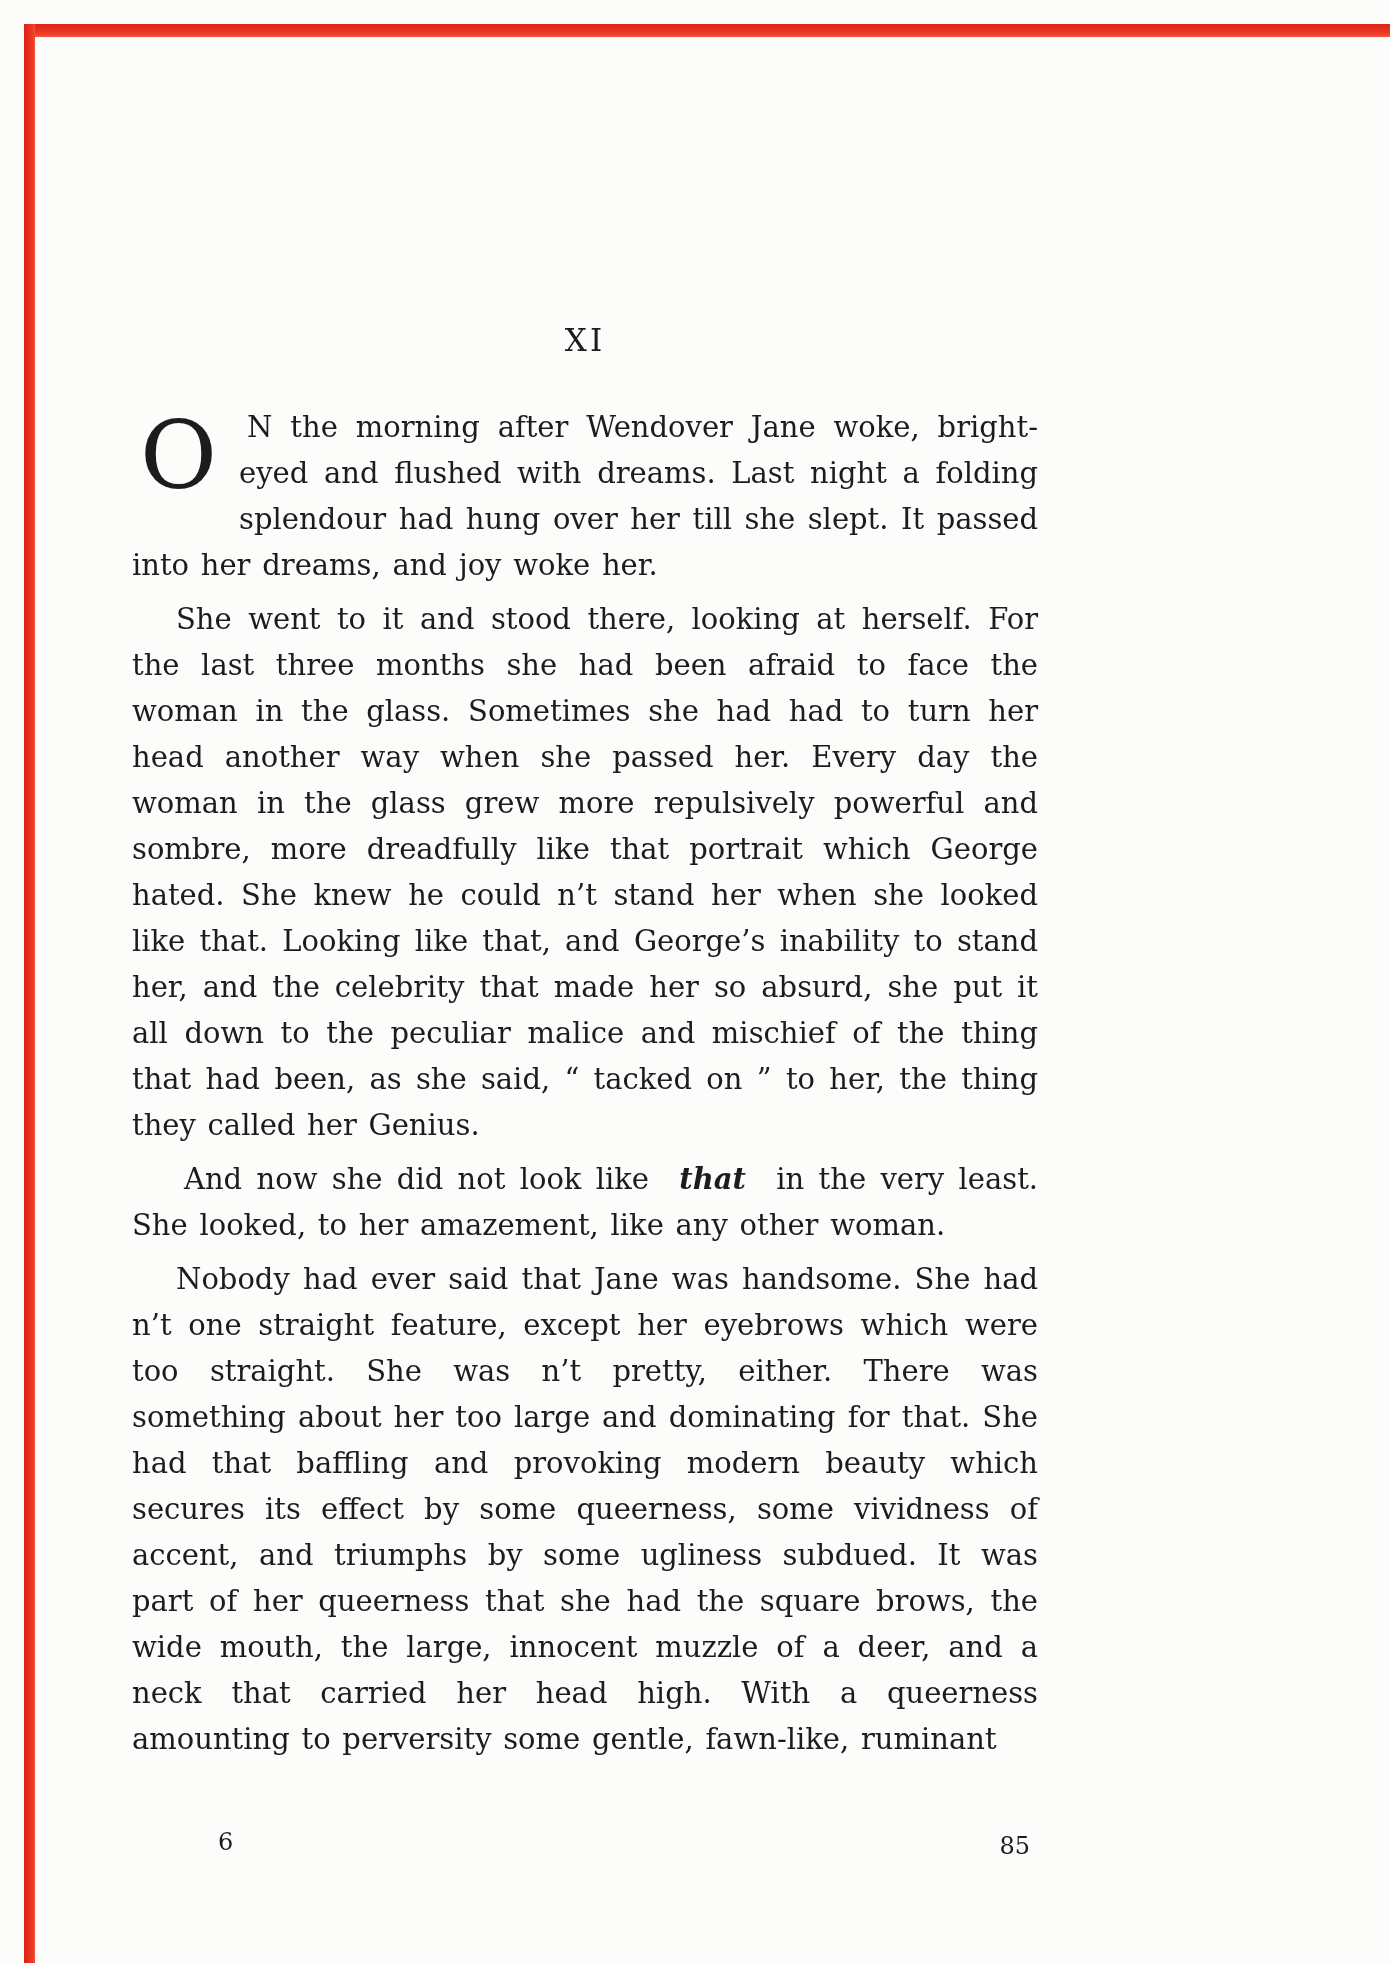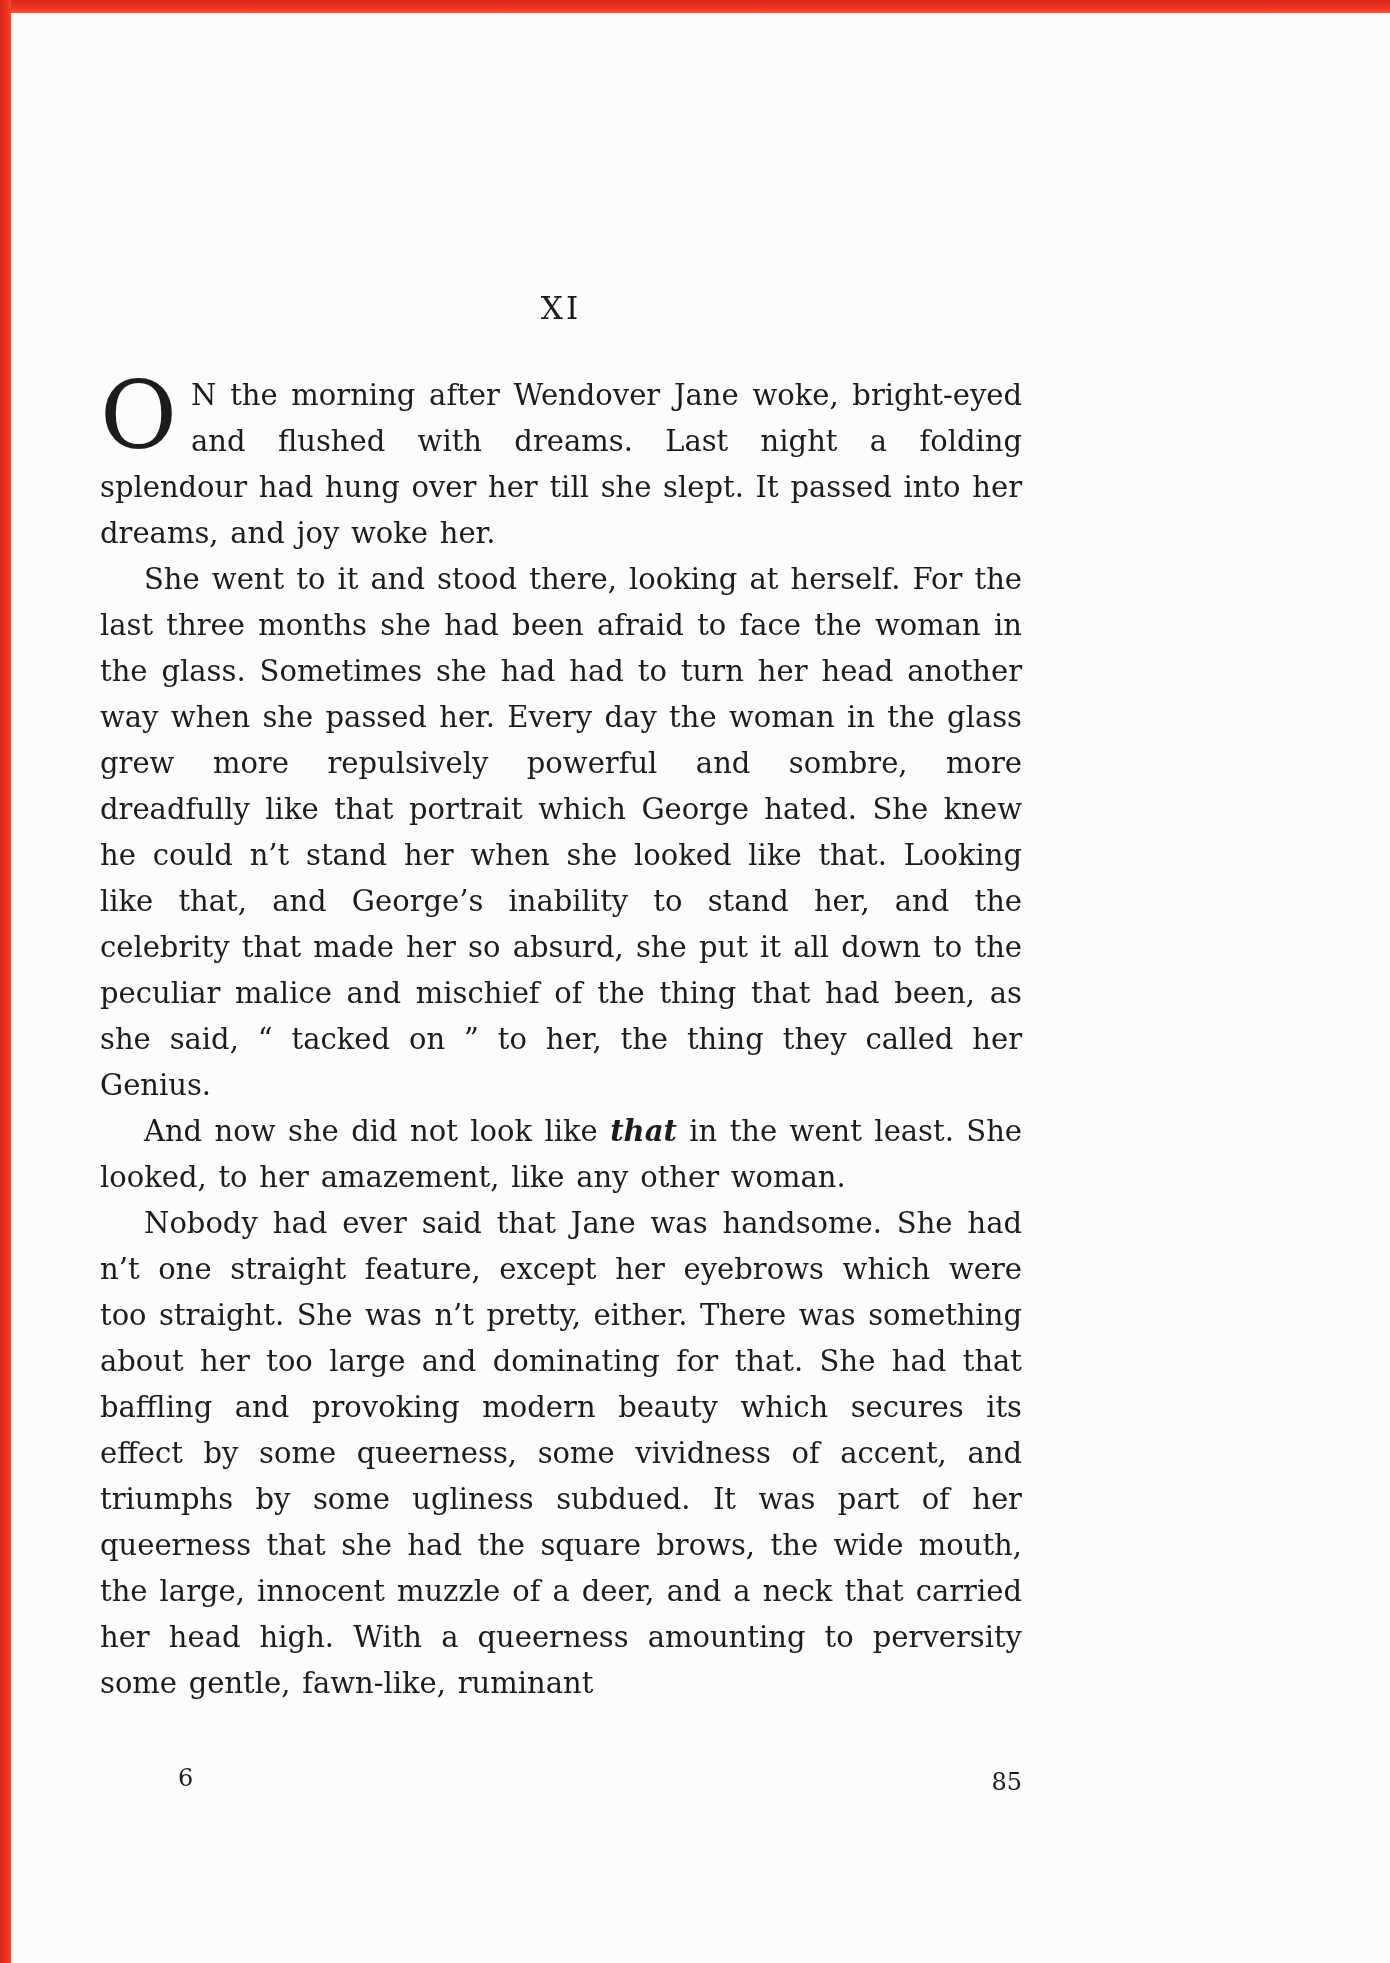--- a/index.html
+++ b/index.html
@@ -1,15 +1,15 @@
 <!DOCTYPE html>
 <html><head>
 <meta charset="utf-8">
 <style>
-  * { margin: 0; padding: 0; box-sizing: border-box; }
+  * { margin: 8px; padding: 0; box-sizing: border-box; }
   html, body { width: 1390px; height: 1963px; }
   body {
     position: relative;
     background: #fcfcfa;
     color: #1c1c1c;
     font-family: "DejaVu Serif", "Liberation Serif", serif;
     overflow: hidden;
   }
   .edge-top {
     position: absolute; top: 0; left: 0;
@@ -67,21 +67,21 @@
 
   <h1 class="chapter">XI</h1>
 
   <p class="body-par">
     <span class="dropcap">O</span><span>N the morning after Wendover Jane woke, bright-eyed and flushed with dreams.  Last night a folding splendour had hung over her till she slept.  It passed into her dreams, and joy woke her.</span>
   </p>
 
 
   <p class="body-par indent">She went to it and stood there, looking at herself.  For the last three months she had been afraid to face the woman in the glass.  Sometimes she had had to turn her head another way when she passed her.  Every day the woman in the glass grew more repulsively powerful and sombre, more dreadfully like that portrait which George hated.  She knew he could n’t stand her when she looked like that.  Looking like that, and George’s inability to stand her, and the celebrity that made her so absurd, she put it all down to the peculiar malice and mischief of the thing that had been, as she said, “ tacked on ” to her, the thing they called her Genius.</p>
 
-  <p class="body-par indent"><span>And now she did not look like </span><span class="italic-word">that</span><span> in the went least.  She looked, to her amazement, like any other woman.</span></p>
+  <p class="body-par indent"><span>And now she did not look like </span><span class="italic-word">that</span><span> in the very least.  She looked, to her amazement, like any other woman.</span></p>
 
   <p class="body-par indent">Nobody had ever said that Jane was handsome.  She had n’t one straight feature, except her eyebrows which were too straight.  She was n’t pretty, either.  There was something about her too large and dominating for that.  She had that baffling and provoking modern beauty which secures its effect by some queerness, some vividness of accent, and triumphs by some ugliness subdued.  It was part of her queerness that she had the square brows, the wide mouth, the large, innocent muzzle of a deer, and a neck that carried her head high.  With a queerness amounting to perversity some gentle, fawn-like, ruminant</p>
 
   <div class="footer">
     <span class="sig">6</span>
     <span class="pagenum">85</span>
   </div>
 
 </div>
 

